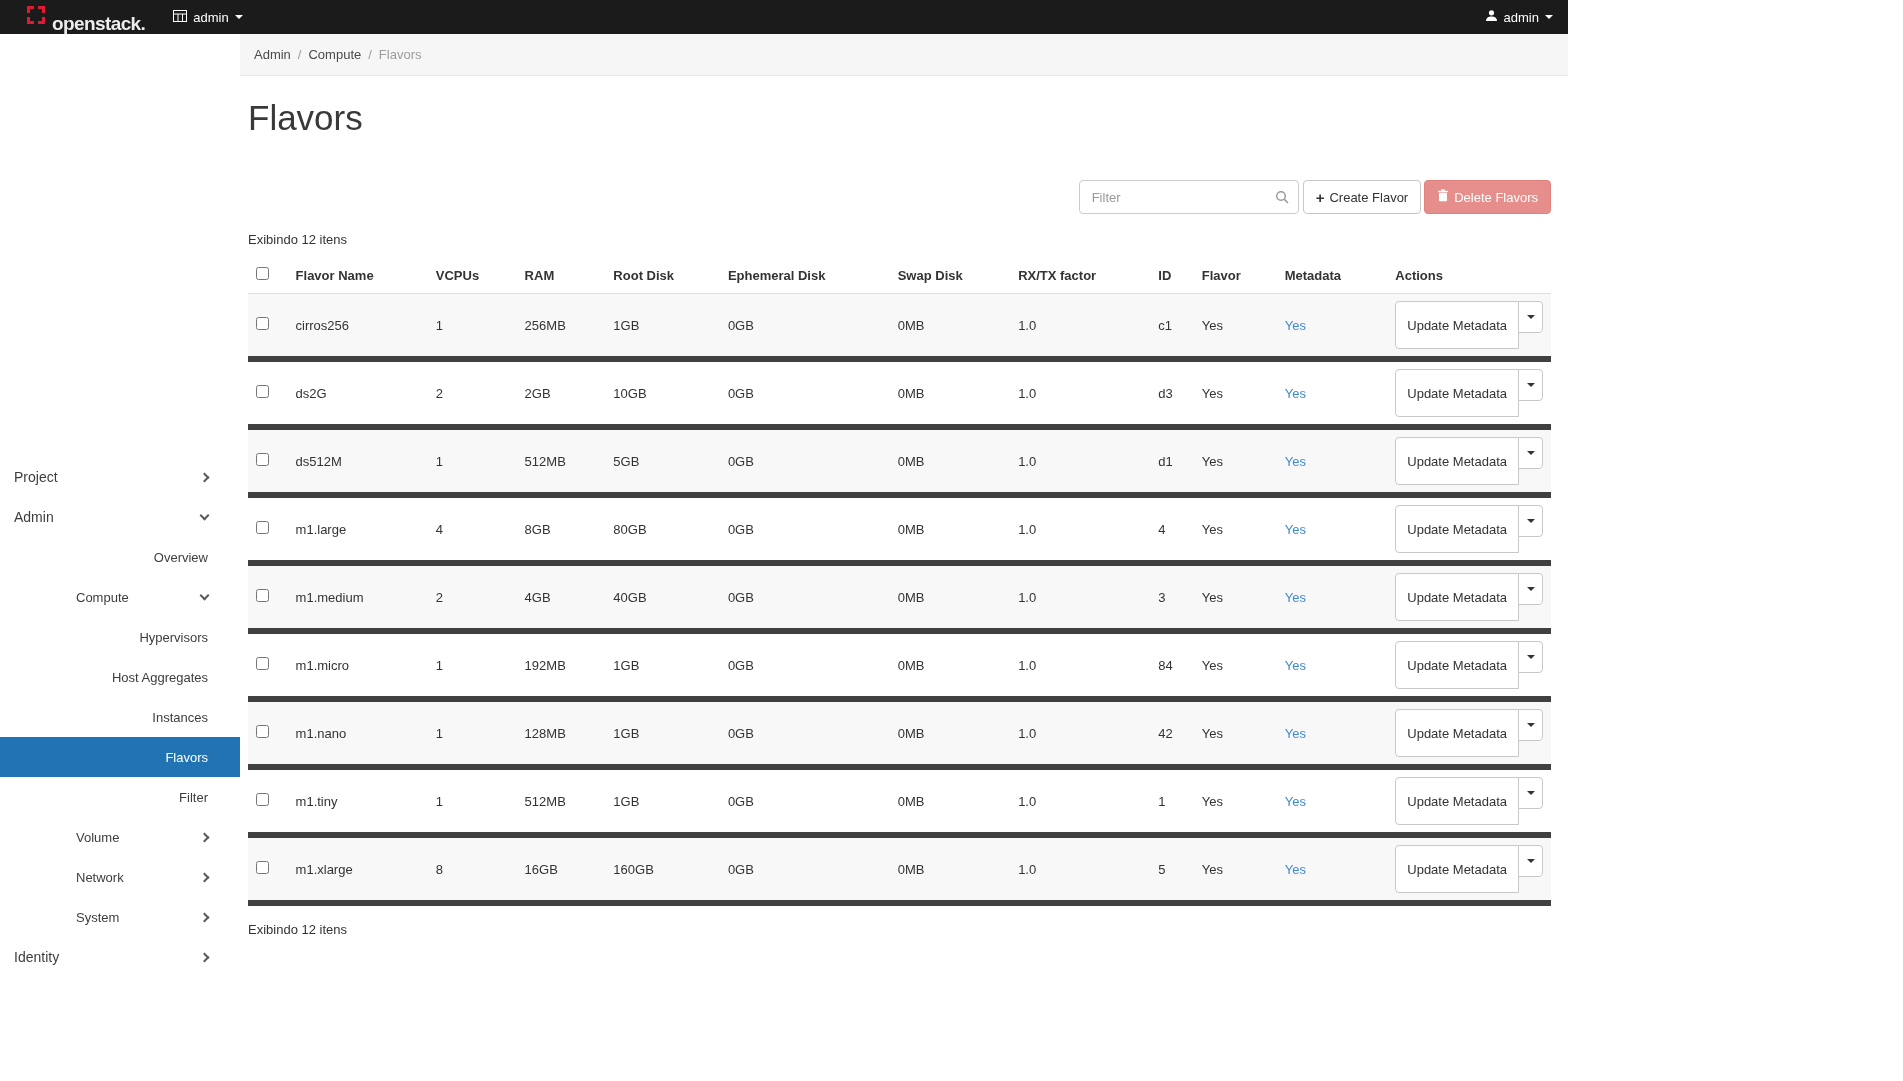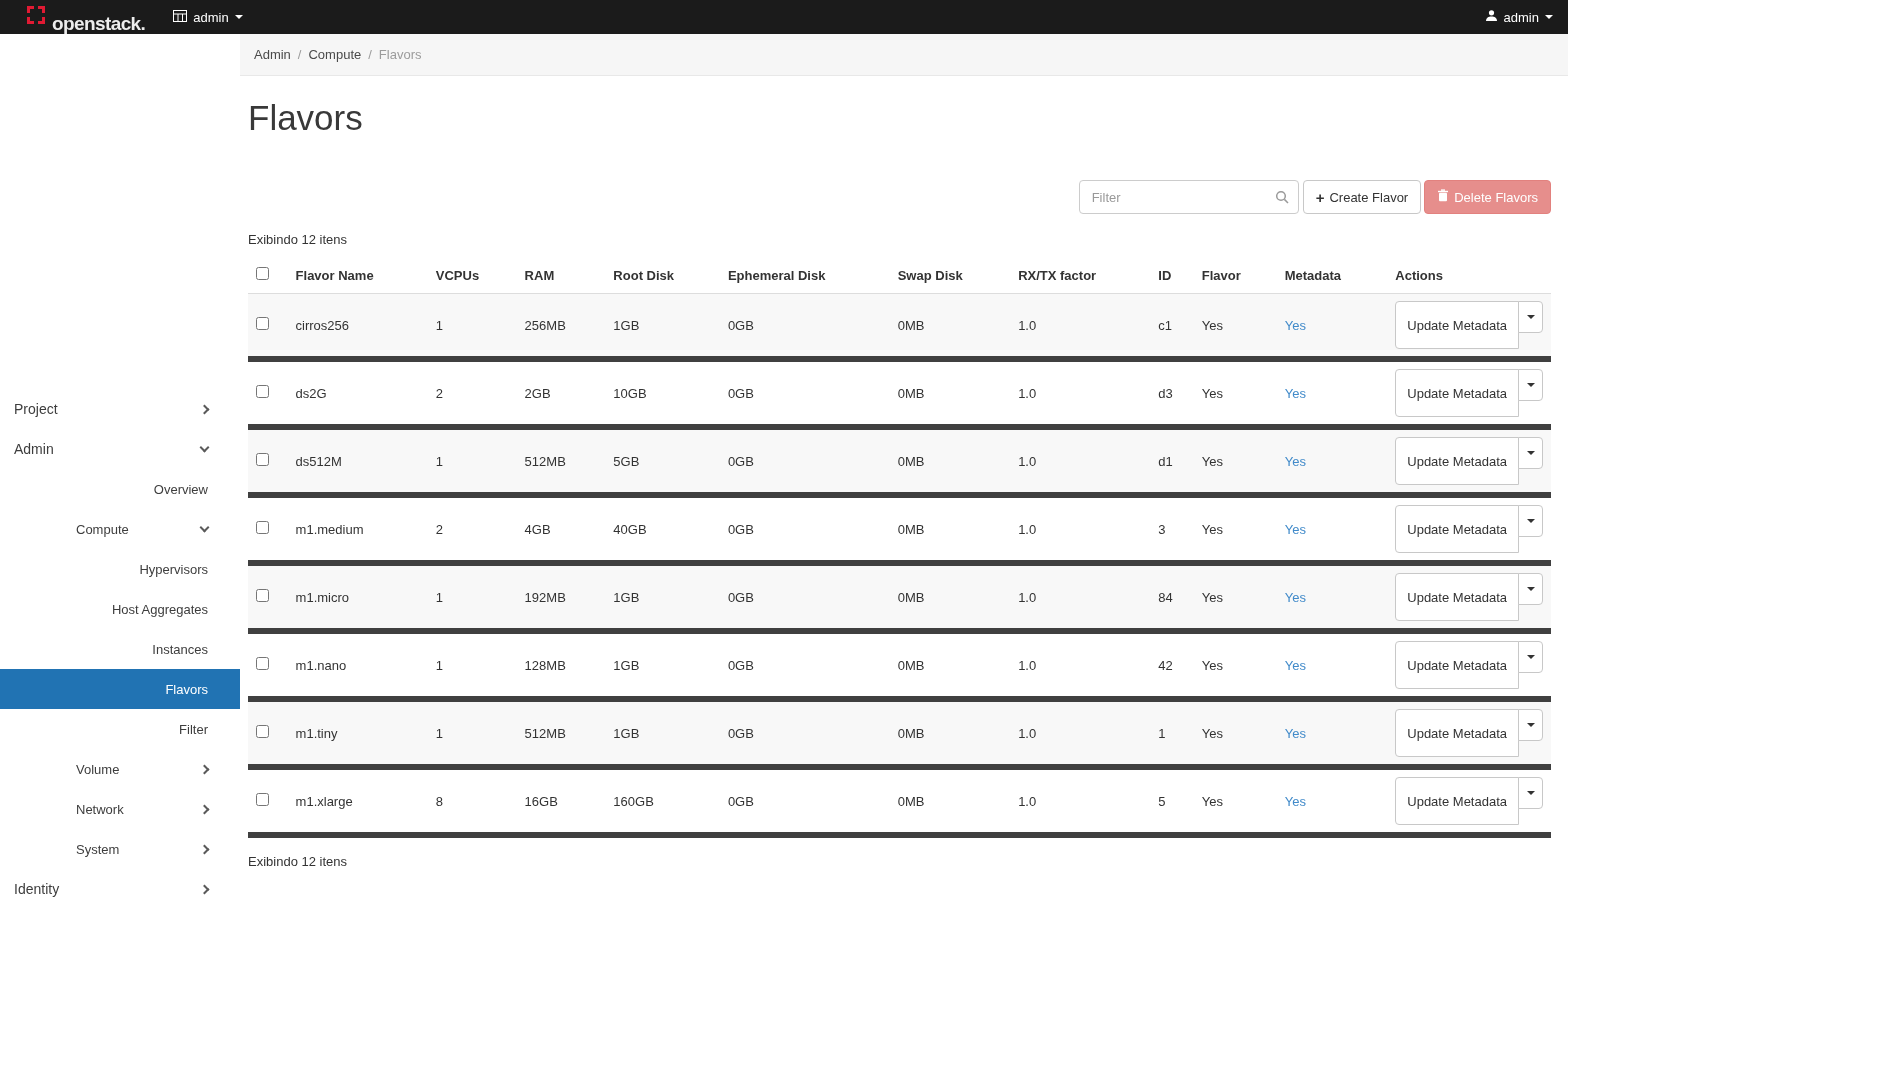--- a/index.html
+++ b/index.html
@@ -334,20 +334,45 @@
     <td>
       <div class="btn-group">
         <button class="btn btn-row-main">Update Metadata</button>
         <button class="btn btn-row-caret">
           <span class="caret-dark"></span>
         </button>
       </div>
     </td>
   </tr>
 
+  <tr>
+    <td>
+      <input type="checkbox" style="">
+    </td>
+    <td>m1.large</td>
+    <td>4</td>
+    <td>8GB</td>
+    <td>80GB</td>
+    <td>0GB</td>
+    <td>0MB</td>
+    <td>1.0</td>
+    <td>4</td>
+    <td>Yes</td>
+    <td>
+      <a class="meta-link">Yes</a>
+    </td>
+    <td>
+      <div class="btn-group">
+        <button class="btn btn-row-main">Update Metadata</button>
+        <button class="btn btn-row-caret">
+          <span class="caret-dark"></span>
+        </button>
+      </div>
+    </td>
+  </tr>
 
   <tr>
     <td>
       <input type="checkbox" style="">
     </td>
     <td>m1.medium</td>
     <td>2</td>
     <td>4GB</td>
     <td>40GB</td>
     <td>0GB</td>

